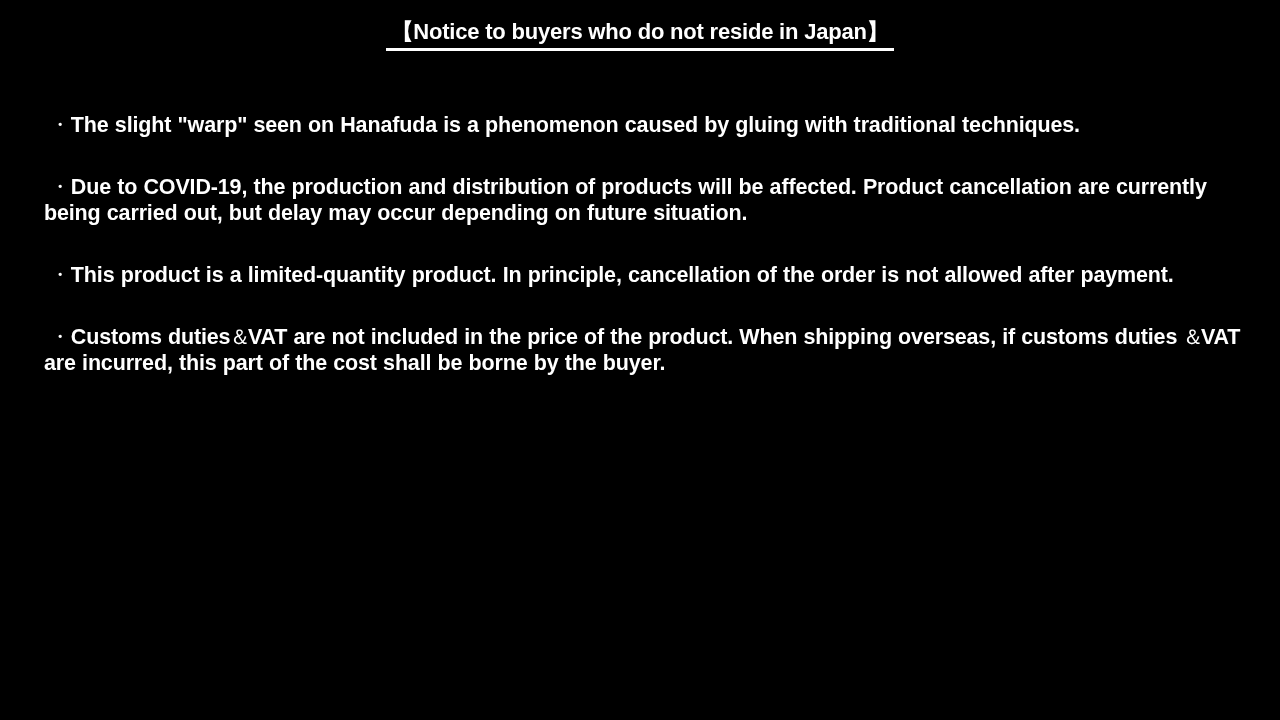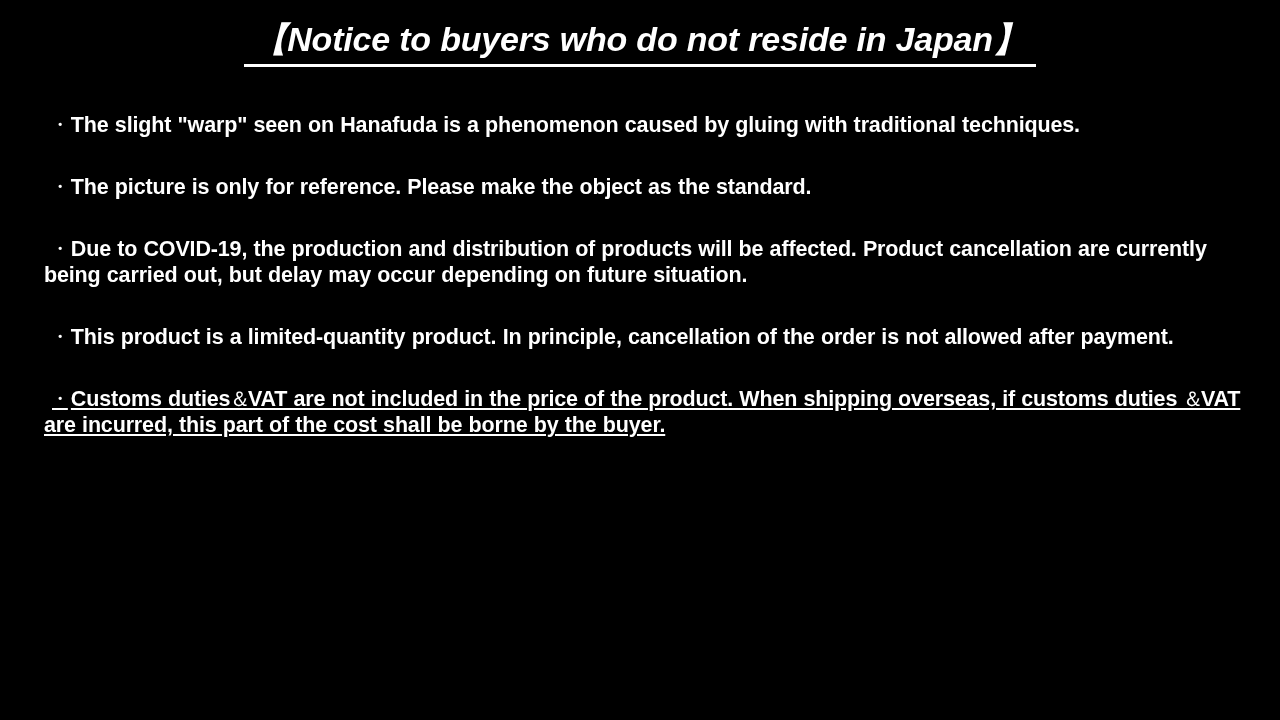--- a/index.html
+++ b/index.html
@@ -26,49 +26,47 @@
   
   .title-wrap {
     position: absolute;
     top: 18px;
     left: 0;
     width: 1280px;
     text-align: center;
   }
   .title {
     display: inline-block;
-    font-size: 34px;
+    font-size: 22px;
     font-weight: bold;
     letter-spacing: -0.2px;
     line-height: 1.28;
     white-space: pre;
     border-bottom: 3px solid #ffffff;
     padding: 0 0 2px 0;
-    font-style: italic;
   }
 
   
   .notice-list {
     position: absolute;
     top: 112px;
     left: 44px;
     width: 1200px;
   }
   .notice-item {
     margin: 0 0 36px 0;
     font-size: 21.5px;
     font-weight: bold;
     line-height: 26px;
     letter-spacing: -0.15px;
     text-indent: 8px;
     word-spacing: 0.4px;
   }
   .notice-item:last-child {
     margin-bottom: 0;
-    text-decoration: underline;
   }
   .notice-item .bullet {
     font-family: "DejaVu Sans", sans-serif;
     font-size: 16px;
     font-weight: bold;
     vertical-align: 2px;
     margin-right: 3px;
   }
   .amp {
     font-family: "DejaVu Sans", sans-serif;
@@ -87,23 +85,20 @@
     <div class="title"> 【Notice to buyers who do not reside in Japan】 </div>
   </div>
 
   <div class="notice-list">
 
     <p class="notice-item">
       <span class="bullet">・</span><span>The slight "warp" seen on Hanafuda is a phenomenon caused by gluing with traditional techniques.</span>
     </p>
 
 
-    <p class="notice-item">
-      <span class="bullet">・</span><span>The picture is only for reference. Please make the object as the standard.</span>
-    </p>
 
 
     <p class="notice-item">
       <span class="bullet">・</span><span>Due to COVID-19, the production and distribution of products will be affected. Product cancellation are currently being carried out, but delay may occur depending on future situation.</span>
     </p>
 
     <p class="notice-item">
       <span class="bullet">・</span><span>This product is a limited-quantity product. In principle, cancellation of the order is not allowed after payment.</span>
     </p>
 

